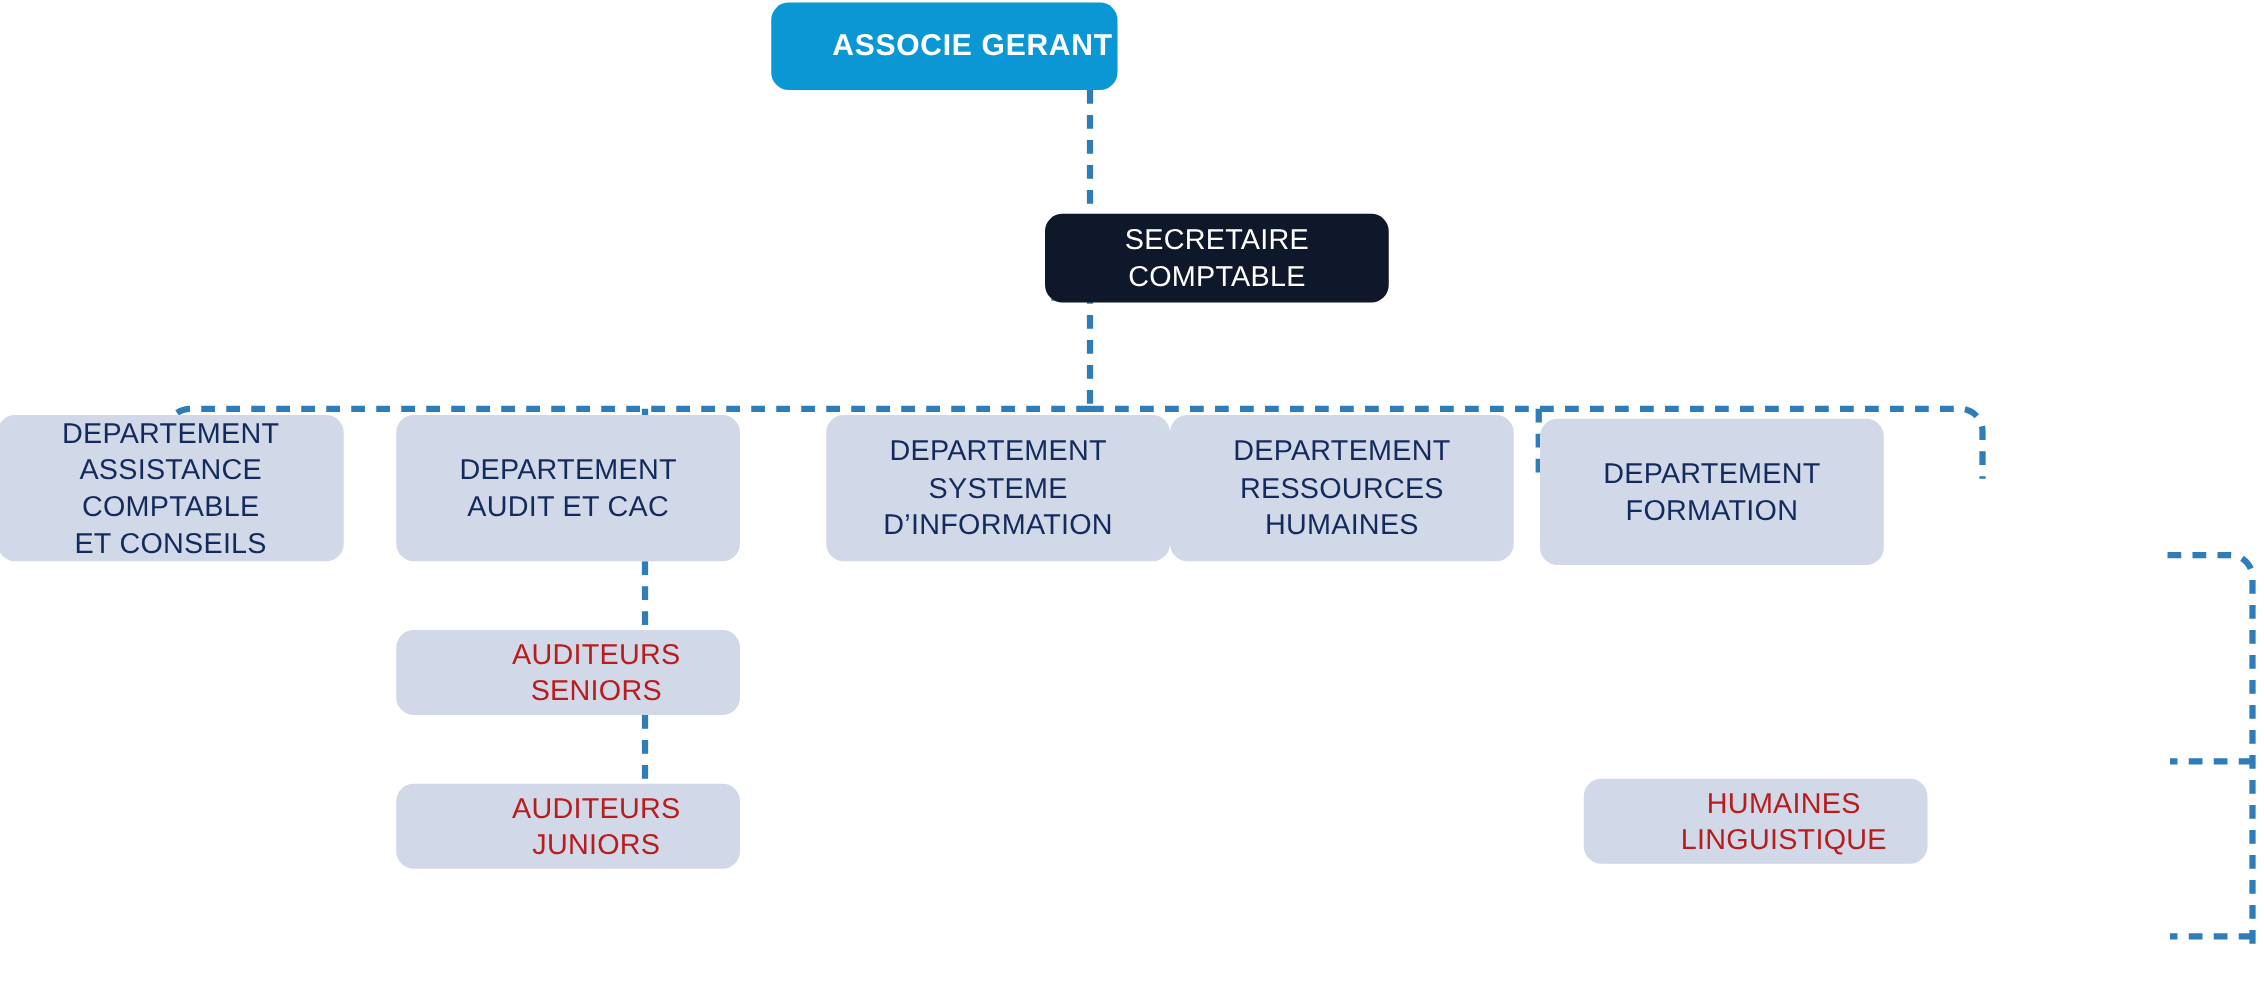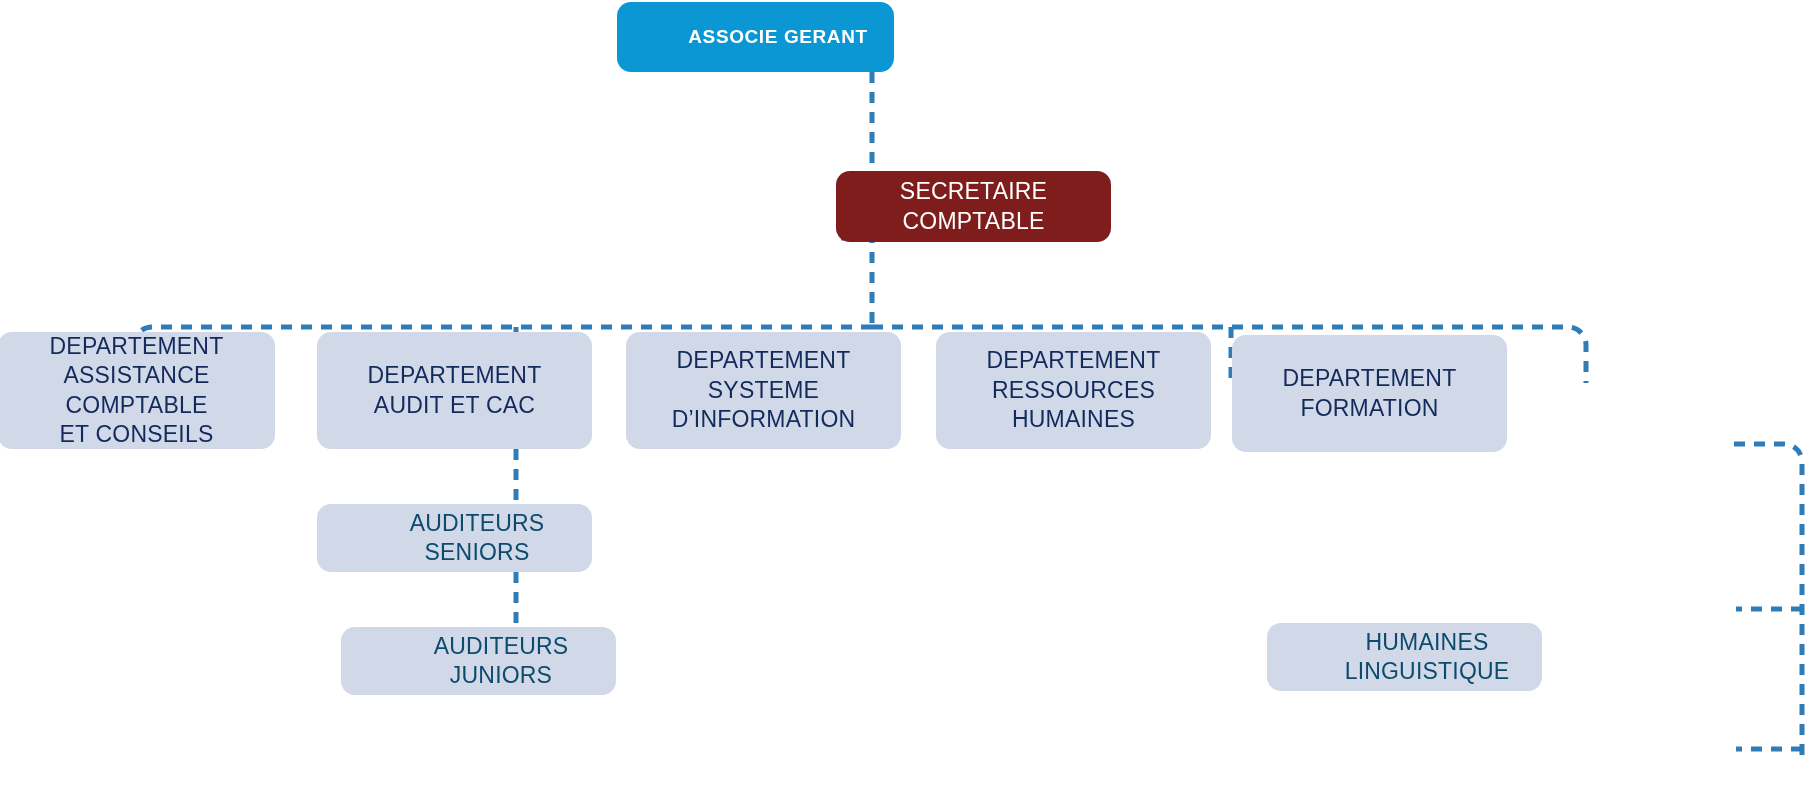--- a/index.html
+++ b/index.html
@@ -34,39 +34,39 @@
     text-align: center;
     border-radius: 14px;
     line-height: 1.28;
     white-space: pre-line;
     letter-spacing: 0.2px;
   }
   .node-root {
     background: #0a97d3;
     color: #ffffff;
     font-weight: bold;
-    font-size: 19px;
+    font-size: 24px;
     letter-spacing: 0.6px;
     padding-left: 45px;
   }
   .node-staff {
-    background: #7f1d1d;
+    background: #0f172a;
     color: #ffffff;
     font-weight: normal;
     font-size: 23px;
   }
   .node-dept {
     background: #d1d8e8;
     color: #132a5c;
     font-weight: normal;
     font-size: 23px;
   }
   .node-sub {
     background: #d1d8e8;
-    color: #0c4a6e;
+    color: #b91c1c;
     font-weight: normal;
     font-size: 23px;
     padding-left: 45px;
   }
 </style>
 </head>
 <body>
 
 <div id="chart-root">
 
@@ -101,29 +101,29 @@
 
   <div class="node node-staff" style="left:836px; top:171px; width:275px; height:71px;">SECRETAIRE COMPTABLE</div>
 
   <div class="node node-dept" style="left:-2px; top:332px; width:277px; height:117px;">DEPARTEMENT
 ASSISTANCE COMPTABLE
 ET CONSEILS</div>
 
   <div class="node node-dept" style="left:317px; top:332px; width:275px; height:117px;">DEPARTEMENT
 AUDIT ET CAC</div>
 
-  <div class="node node-dept" style="left:626px; top:332px; width:275px; height:117px;">DEPARTEMENT SYSTEME
+  <div class="node node-dept" style="left:661px; top:332px; width:275px; height:117px;">DEPARTEMENT SYSTEME
 D’INFORMATION</div>
 
   <div class="node node-dept" style="left:936px; top:332px; width:275px; height:117px;">DEPARTEMENT
 RESSOURCES HUMAINES</div>
 
   <div class="node node-dept" style="left:1232px; top:335px; width:275px; height:117px;">DEPARTEMENT
 FORMATION</div>
 
   <div class="node node-sub" style="left:317px; top:504px; width:275px; height:68px;">AUDITEURS SENIORS</div>
 
-  <div class="node node-sub" style="left:317px; top:627px; width:275px; height:68px;margin-left:24px;">AUDITEURS JUNIORS</div>
+  <div class="node node-sub" style="left:317px; top:627px; width:275px; height:68px;">AUDITEURS JUNIORS</div>
 
 
   <div class="node node-sub" style="left:1267px; top:623px; width:275px; height:68px;">HUMAINES LINGUISTIQUE</div>
 
 </div>
 
 </body></html>

